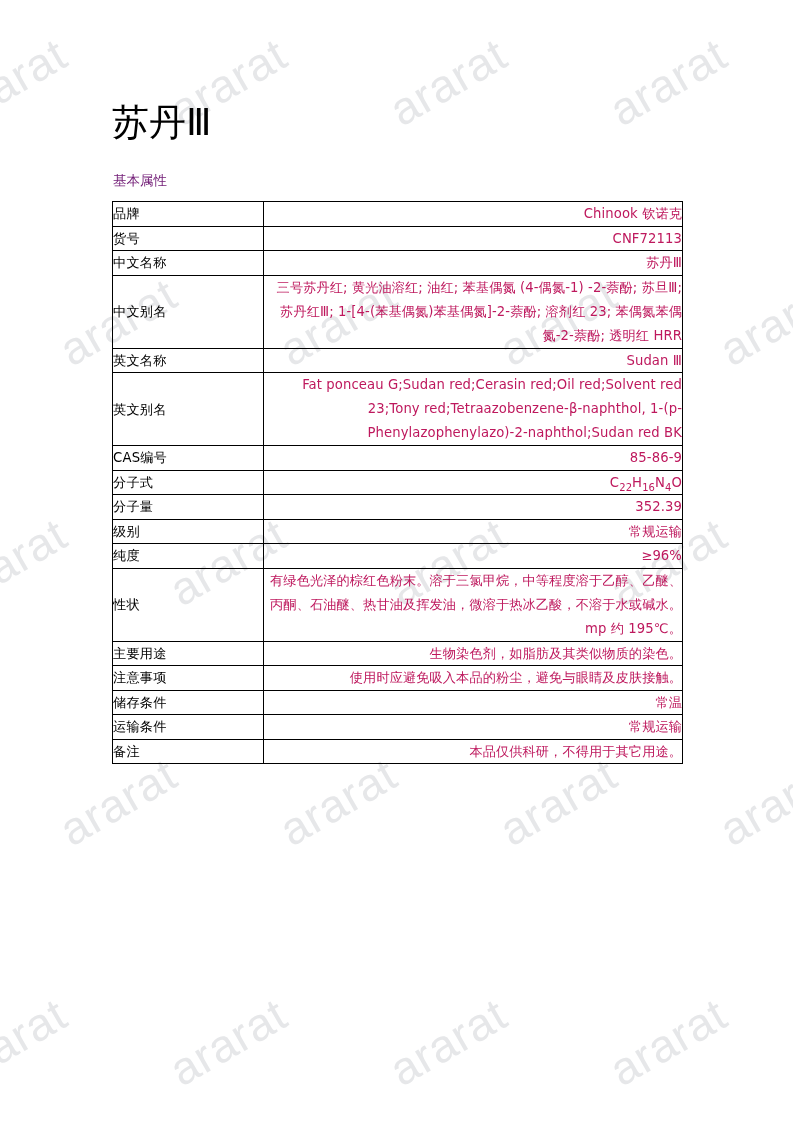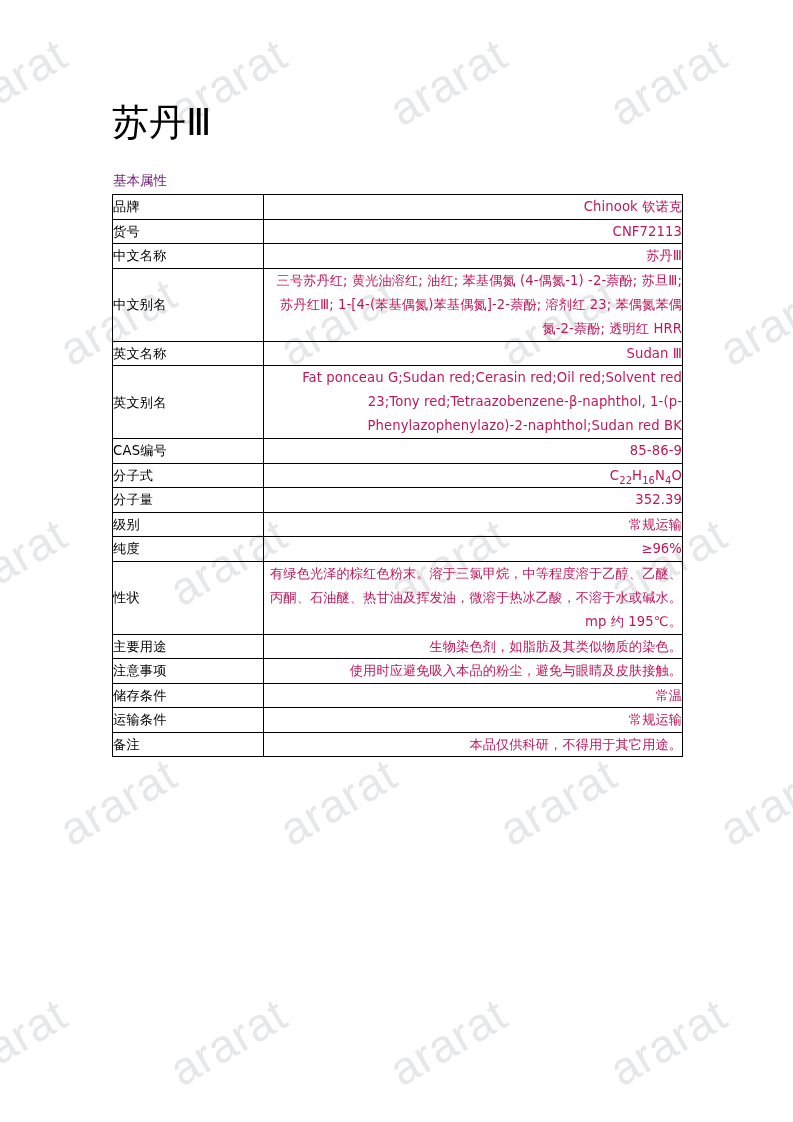--- a/index.html
+++ b/index.html
@@ -63,21 +63,21 @@
     top: 171px;
     font-size: 13.5px;
     line-height: 18px;
     color: #701a75;
     font-family: "DejaVu Sans", "Liberation Sans", sans-serif;
   }
 
   #prop-table {
     position: absolute;
     left: 112px;
-    top: 194px;
+    top: 201px;
     width: 570px;
     border-collapse: collapse;
     table-layout: fixed;
     font-size: 13.2px;
     background: transparent;
     border-radius: 12px;
   }
   #prop-table col.c-label { width: 151px; }
   #prop-table col.c-value { width: 419px; }
 

